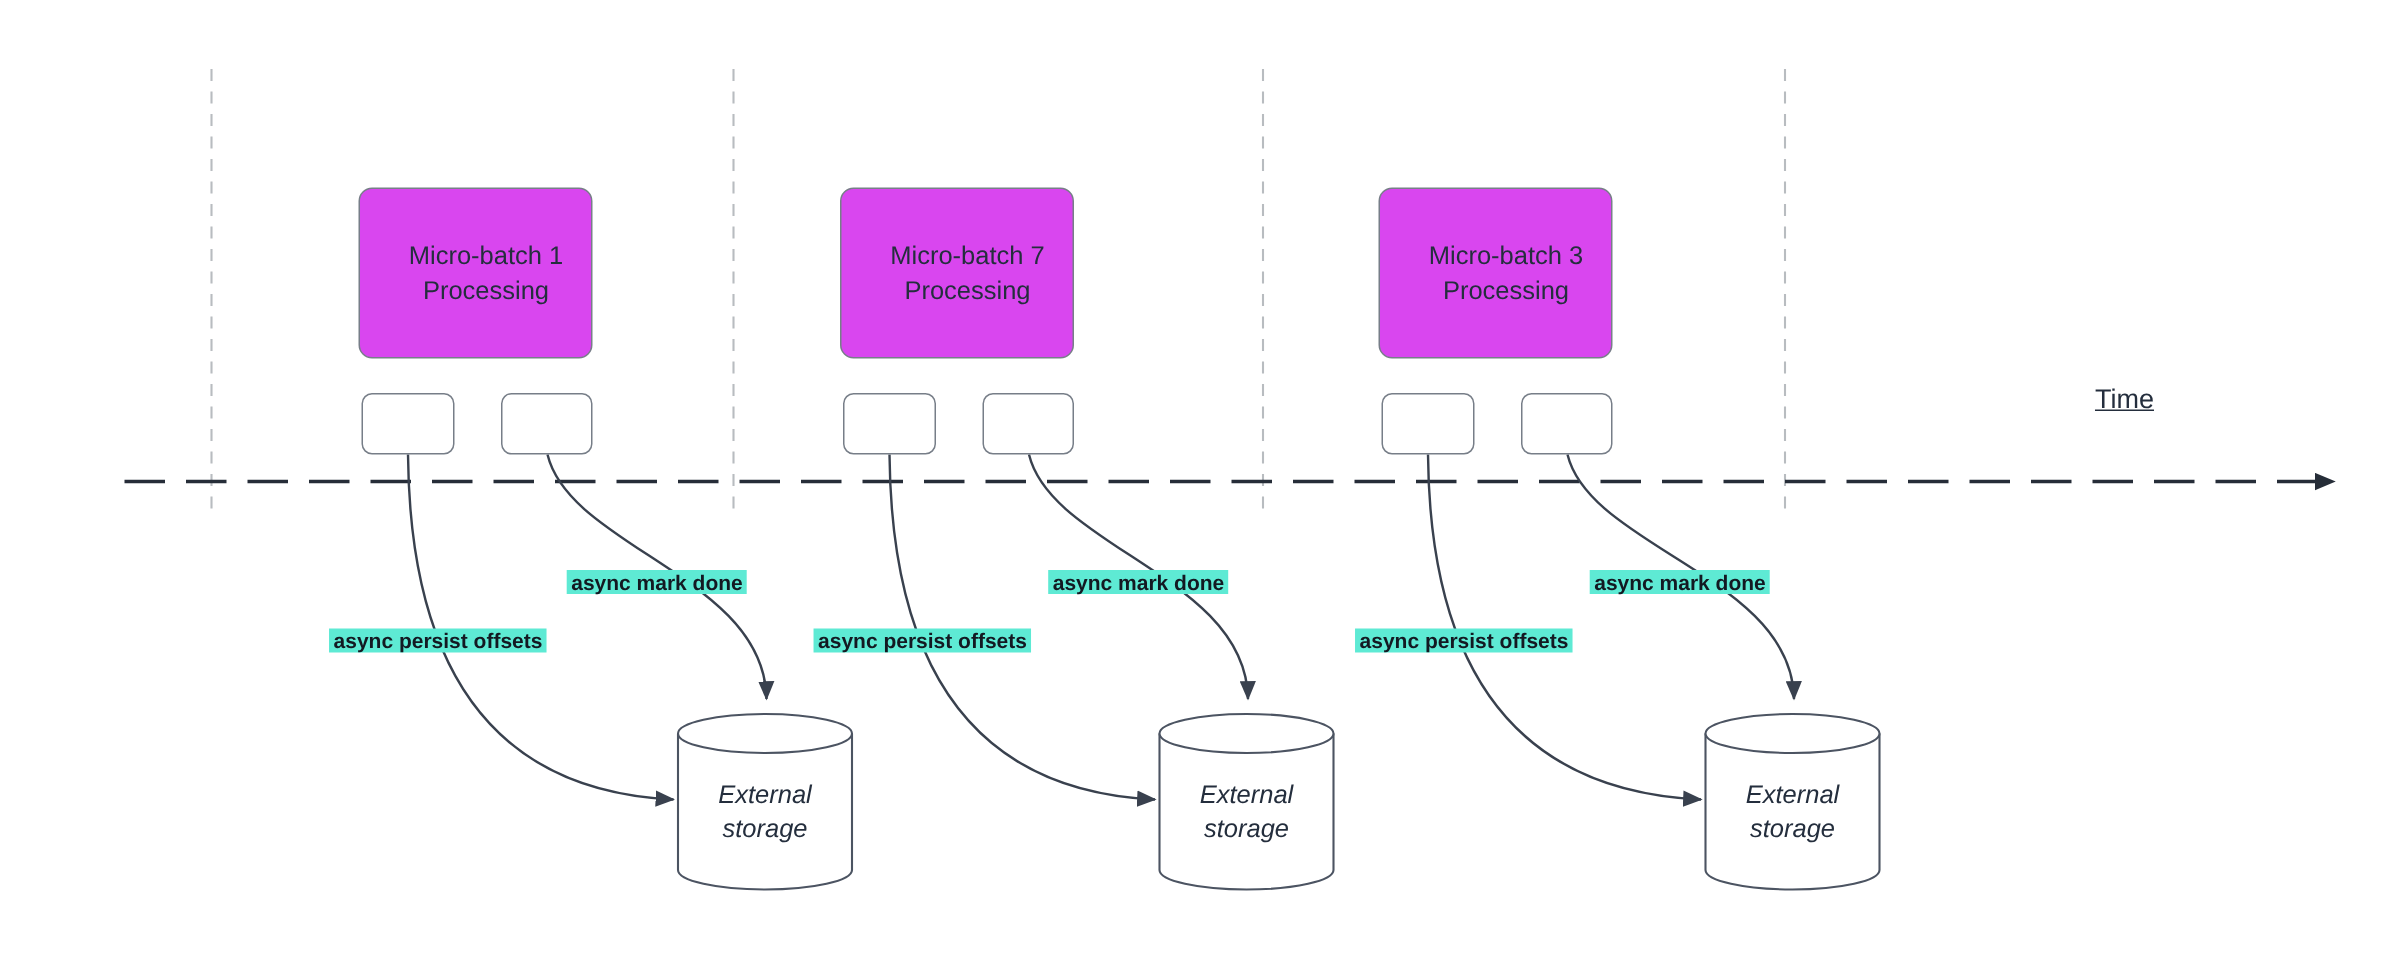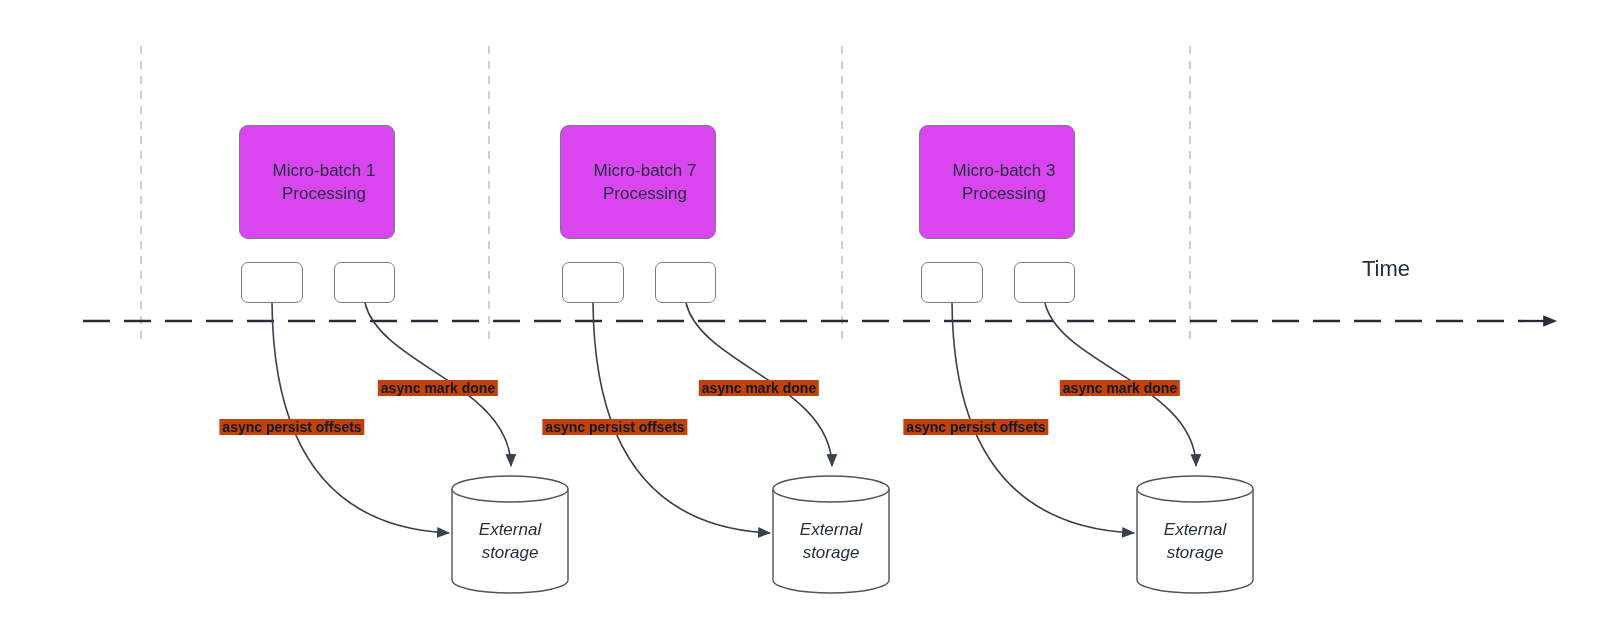--- a/index.html
+++ b/index.html
@@ -38,31 +38,31 @@
   .minibox{
     position:absolute;top:262px;height:41px;
     border:1px solid var(--box_border);
     border-radius:7px;background:#fff;
     box-sizing:border-box;
   }
   .flowlabel{
     position:absolute;
     transform:translate(-50%,-50%);
     font-size:14px;font-weight:bold;color:var(--label_text);
-    background:#c2410c;padding:0 3px;white-space:nowrap;
+    background:#5eead4;padding:0 3px;white-space:nowrap;
   }
   .storagelabel{
     position:absolute;width:116px;height:82px;top:500px;
     display:flex;align-items:center;justify-content:center;
     font-size:17px;line-height:1.38;color:var(--text);
     text-align:center;white-space:pre-line;font-style:italic;
   }
   .timelabel{
     position:absolute;left:1336px;top:256px;width:100px;
-    text-align:center;font-size:22px;color:var(--text);
+    text-align:right;font-size:18px;color:var(--text);text-decoration:underline;
   }
 </style>
 </head>
 <body>
 
 <div class="canvas">
 
   <svg class="layer" width="1600" height="642" viewBox="0 0 1600 642">
     <defs>
       <marker id="arrowCurve" viewBox="0 0 12 10" markerWidth="13" markerHeight="11" refX="11" refY="5" orient="auto" markerUnits="userSpaceOnUse">

